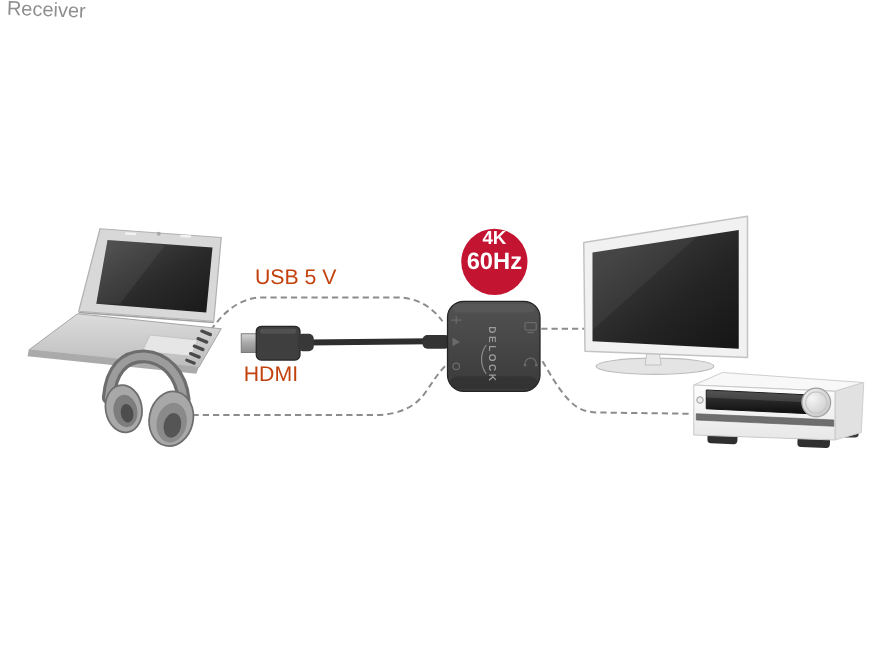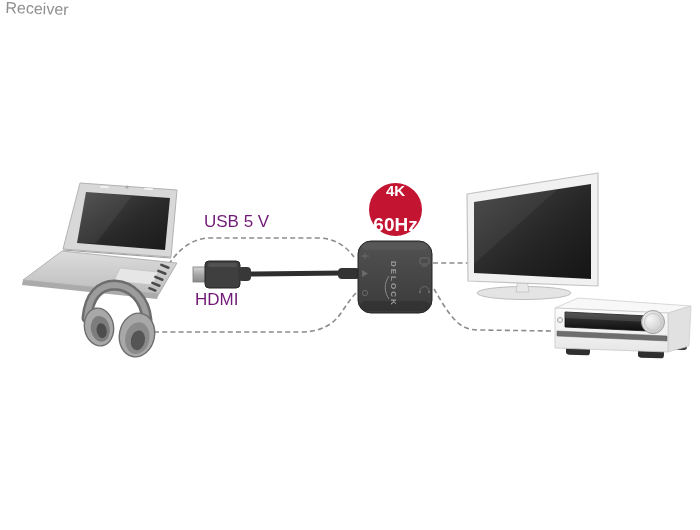--- a/index.html
+++ b/index.html
@@ -1,26 +1,26 @@
 <!DOCTYPE html>
 <html><head>
 <meta charset="utf-8">
 <style>
   html,body{margin:0;padding:0;background:#fff;}
   #stage{position:relative;width:700px;height:530px;background:#ffffff;overflow:hidden;
          font-family:"Liberation Sans",sans-serif;}
   #stage svg{position:absolute;left:0;top:0;}
-  .label{position:absolute;color:#701a75;font-size:17px;z-index:2;white-space:nowrap;}
+  .label{position:absolute;color:#c2410c;font-size:17px;z-index:2;white-space:nowrap;}
   .usb-label{left:204px;top:212px;}
   .hdmi-label{left:195px;top:290px;text-align:center;}
   .receiver-label{left:584px;top:335px;width:74px;text-align:center;color:#8f8f8f;
                   font-size:16px;transform:rotate(2deg);}
   .badge{position:absolute;left:369px;top:183px;width:53px;height:53px;border-radius:50%;
          background:#c31432;color:#fff;display:flex;flex-direction:column;align-items:center;
-         justify-content:space-between;font-weight:bold;line-height:1.1;z-index:2;}
+         justify-content:flex-start;font-weight:bold;line-height:1.1;z-index:2;}
   .badge .l1{font-size:15px;}
   .badge .l2{font-size:19px;}
   .brand-logo{position:absolute;left:386px;top:261px;height:52px;width:12px;z-index:2;
         writing-mode:vertical-rl;font-weight:bold;font-size:8px;letter-spacing:2px;
         color:#9b9b9b;font-family:"Liberation Sans",sans-serif;}
   .dashed{stroke:#8c8c8c;stroke-width:1.6;stroke-dasharray:5 3.2;fill:none;}
 </style>
 </head>
 <body>
 

